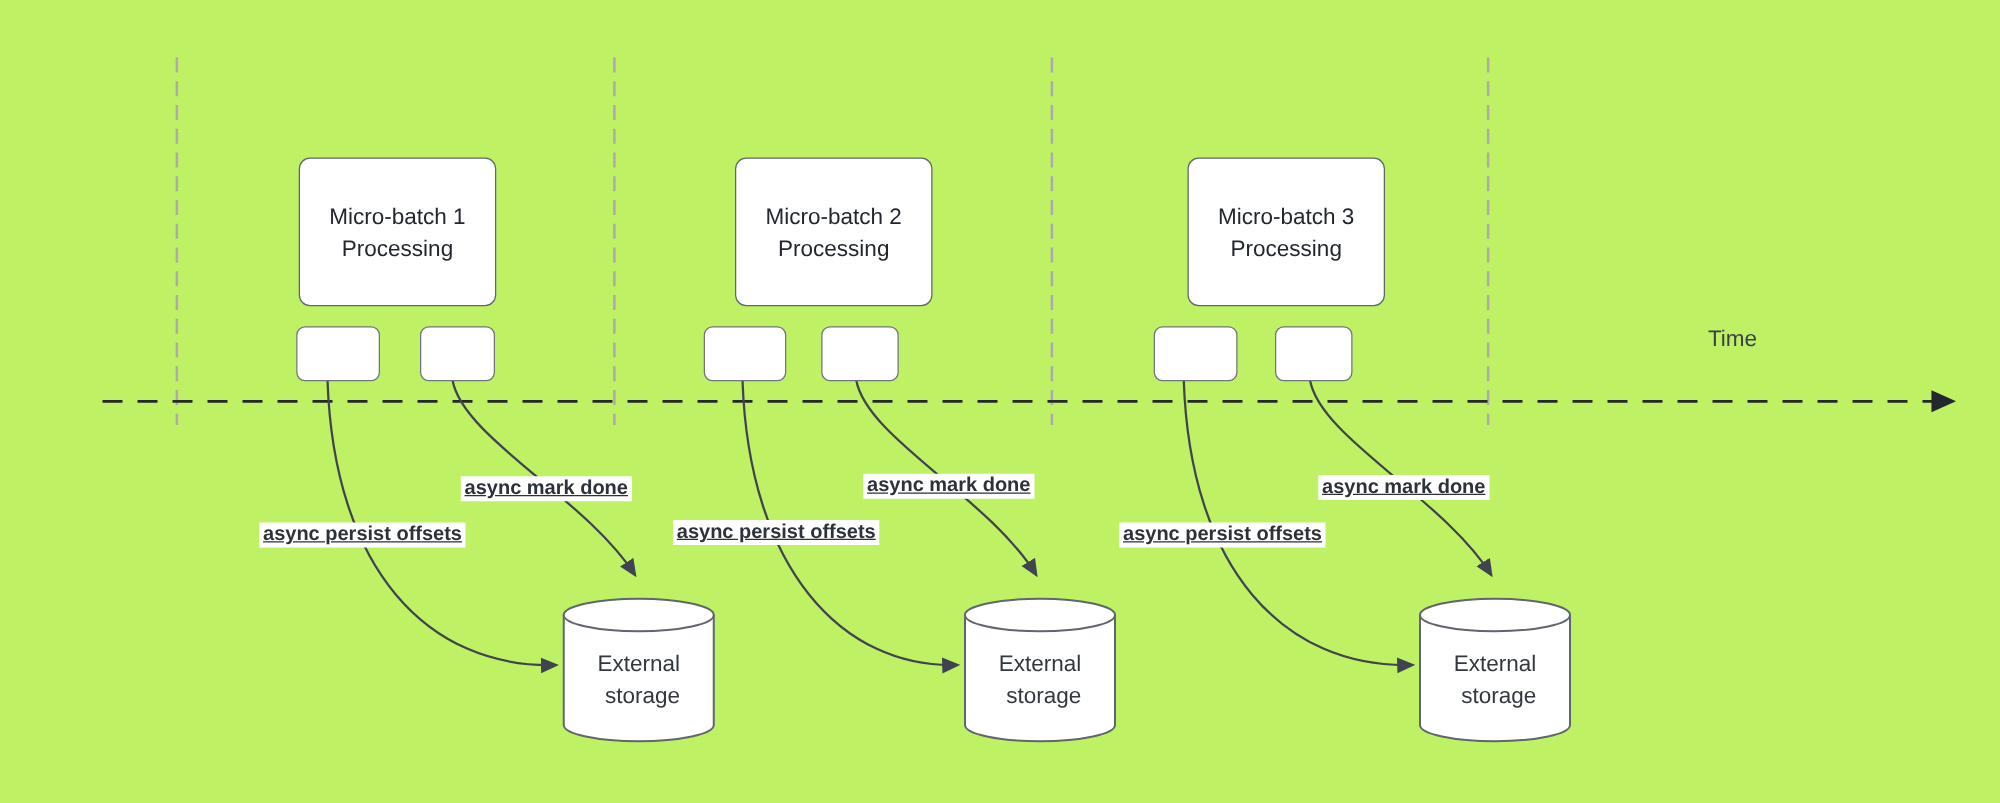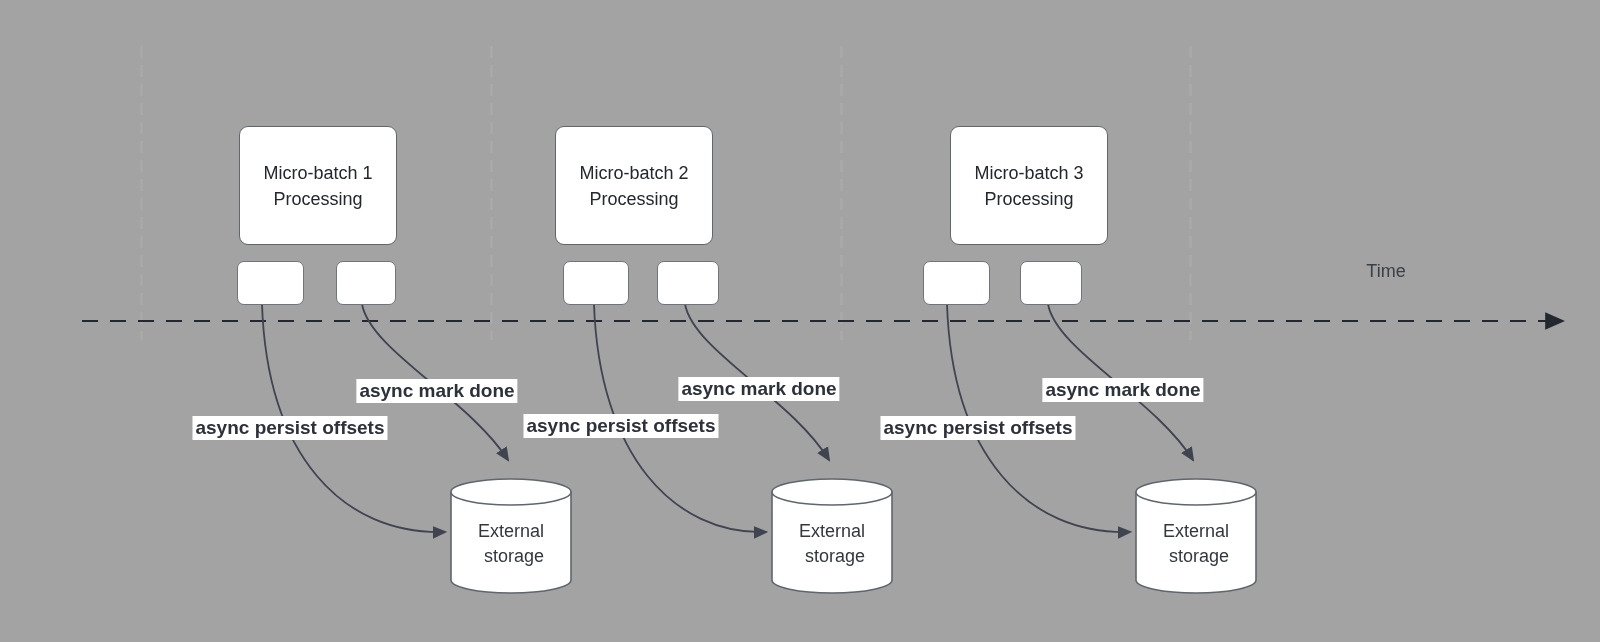--- a/index.html
+++ b/index.html
@@ -1,19 +1,19 @@
 <!DOCTYPE html>
 <html><head>
 <meta charset="utf-8">
 <style>
   html,body{margin:0;padding:0;background:#ffffff;}
   #canvas{
     position:relative;
     width:1600px;height:642px;
-    background:#a3a3a3;
+    background:#bef264;
     font-family:"Liberation Sans", sans-serif;
     overflow:hidden;
   }
   #wires{position:absolute;left:0;top:0;width:1600px;height:642px;}
   .bigbox{
     position:absolute;
     border:1.6px solid #60666e;
     border-radius:9px;
     background:#ffffff;
     display:flex;flex-direction:column;align-items:center;justify-content:center;
@@ -22,24 +22,25 @@
   }
   .smallbox{
     position:absolute;
     border:1.6px solid #70757c;
     border-radius:7px;
     background:#ffffff;
   }
   .lbl{
     position:absolute;
     transform:translate(-50%,-50%);
-    font-size:19px;font-weight:bold;color:#2c313a;
+    font-size:16px;font-weight:bold;color:#2c313a;
     background:#ffffff;
     padding:1px 3px;
     white-space:nowrap;
+    text-decoration:underline;
   }
   .storage-label{
     position:absolute;
     transform:translate(-50%,-50%);
     text-align:right;
     font-size:18px;line-height:25px;color:#33383f;
     white-space:nowrap;
   }
   .time-label{
     position:absolute;
@@ -102,21 +103,21 @@
   </div>
   <div class="smallbox" style="left:237px;top:261px;width:65px;height:42px"></div>
   <div class="smallbox" style="left:336px;top:261px;width:58px;height:42px"></div>
   <div class="lbl" style="left:290px;top:428px">async persist offsets</div>
   <div class="lbl" style="left:437px;top:391px">async mark done</div>
   <div class="storage-label" style="left:511px;top:544px">
     <div>External</div>
     <div>storage</div>
   </div>
 
-  <div class="bigbox" style="left:555px;top:126px;width:156px;height:117px">
+  <div class="bigbox" style="left:588px;top:126px;width:156px;height:117px">
     <div>Micro-batch 2</div>
     <div>Processing</div>
   </div>
   <div class="smallbox" style="left:563px;top:261px;width:64px;height:42px"></div>
   <div class="smallbox" style="left:657px;top:261px;width:60px;height:42px"></div>
   <div class="lbl" style="left:621px;top:426px">async persist offsets</div>
   <div class="lbl" style="left:759px;top:389px">async mark done</div>
   <div class="storage-label" style="left:832px;top:544px">
     <div>External</div>
     <div>storage</div>

